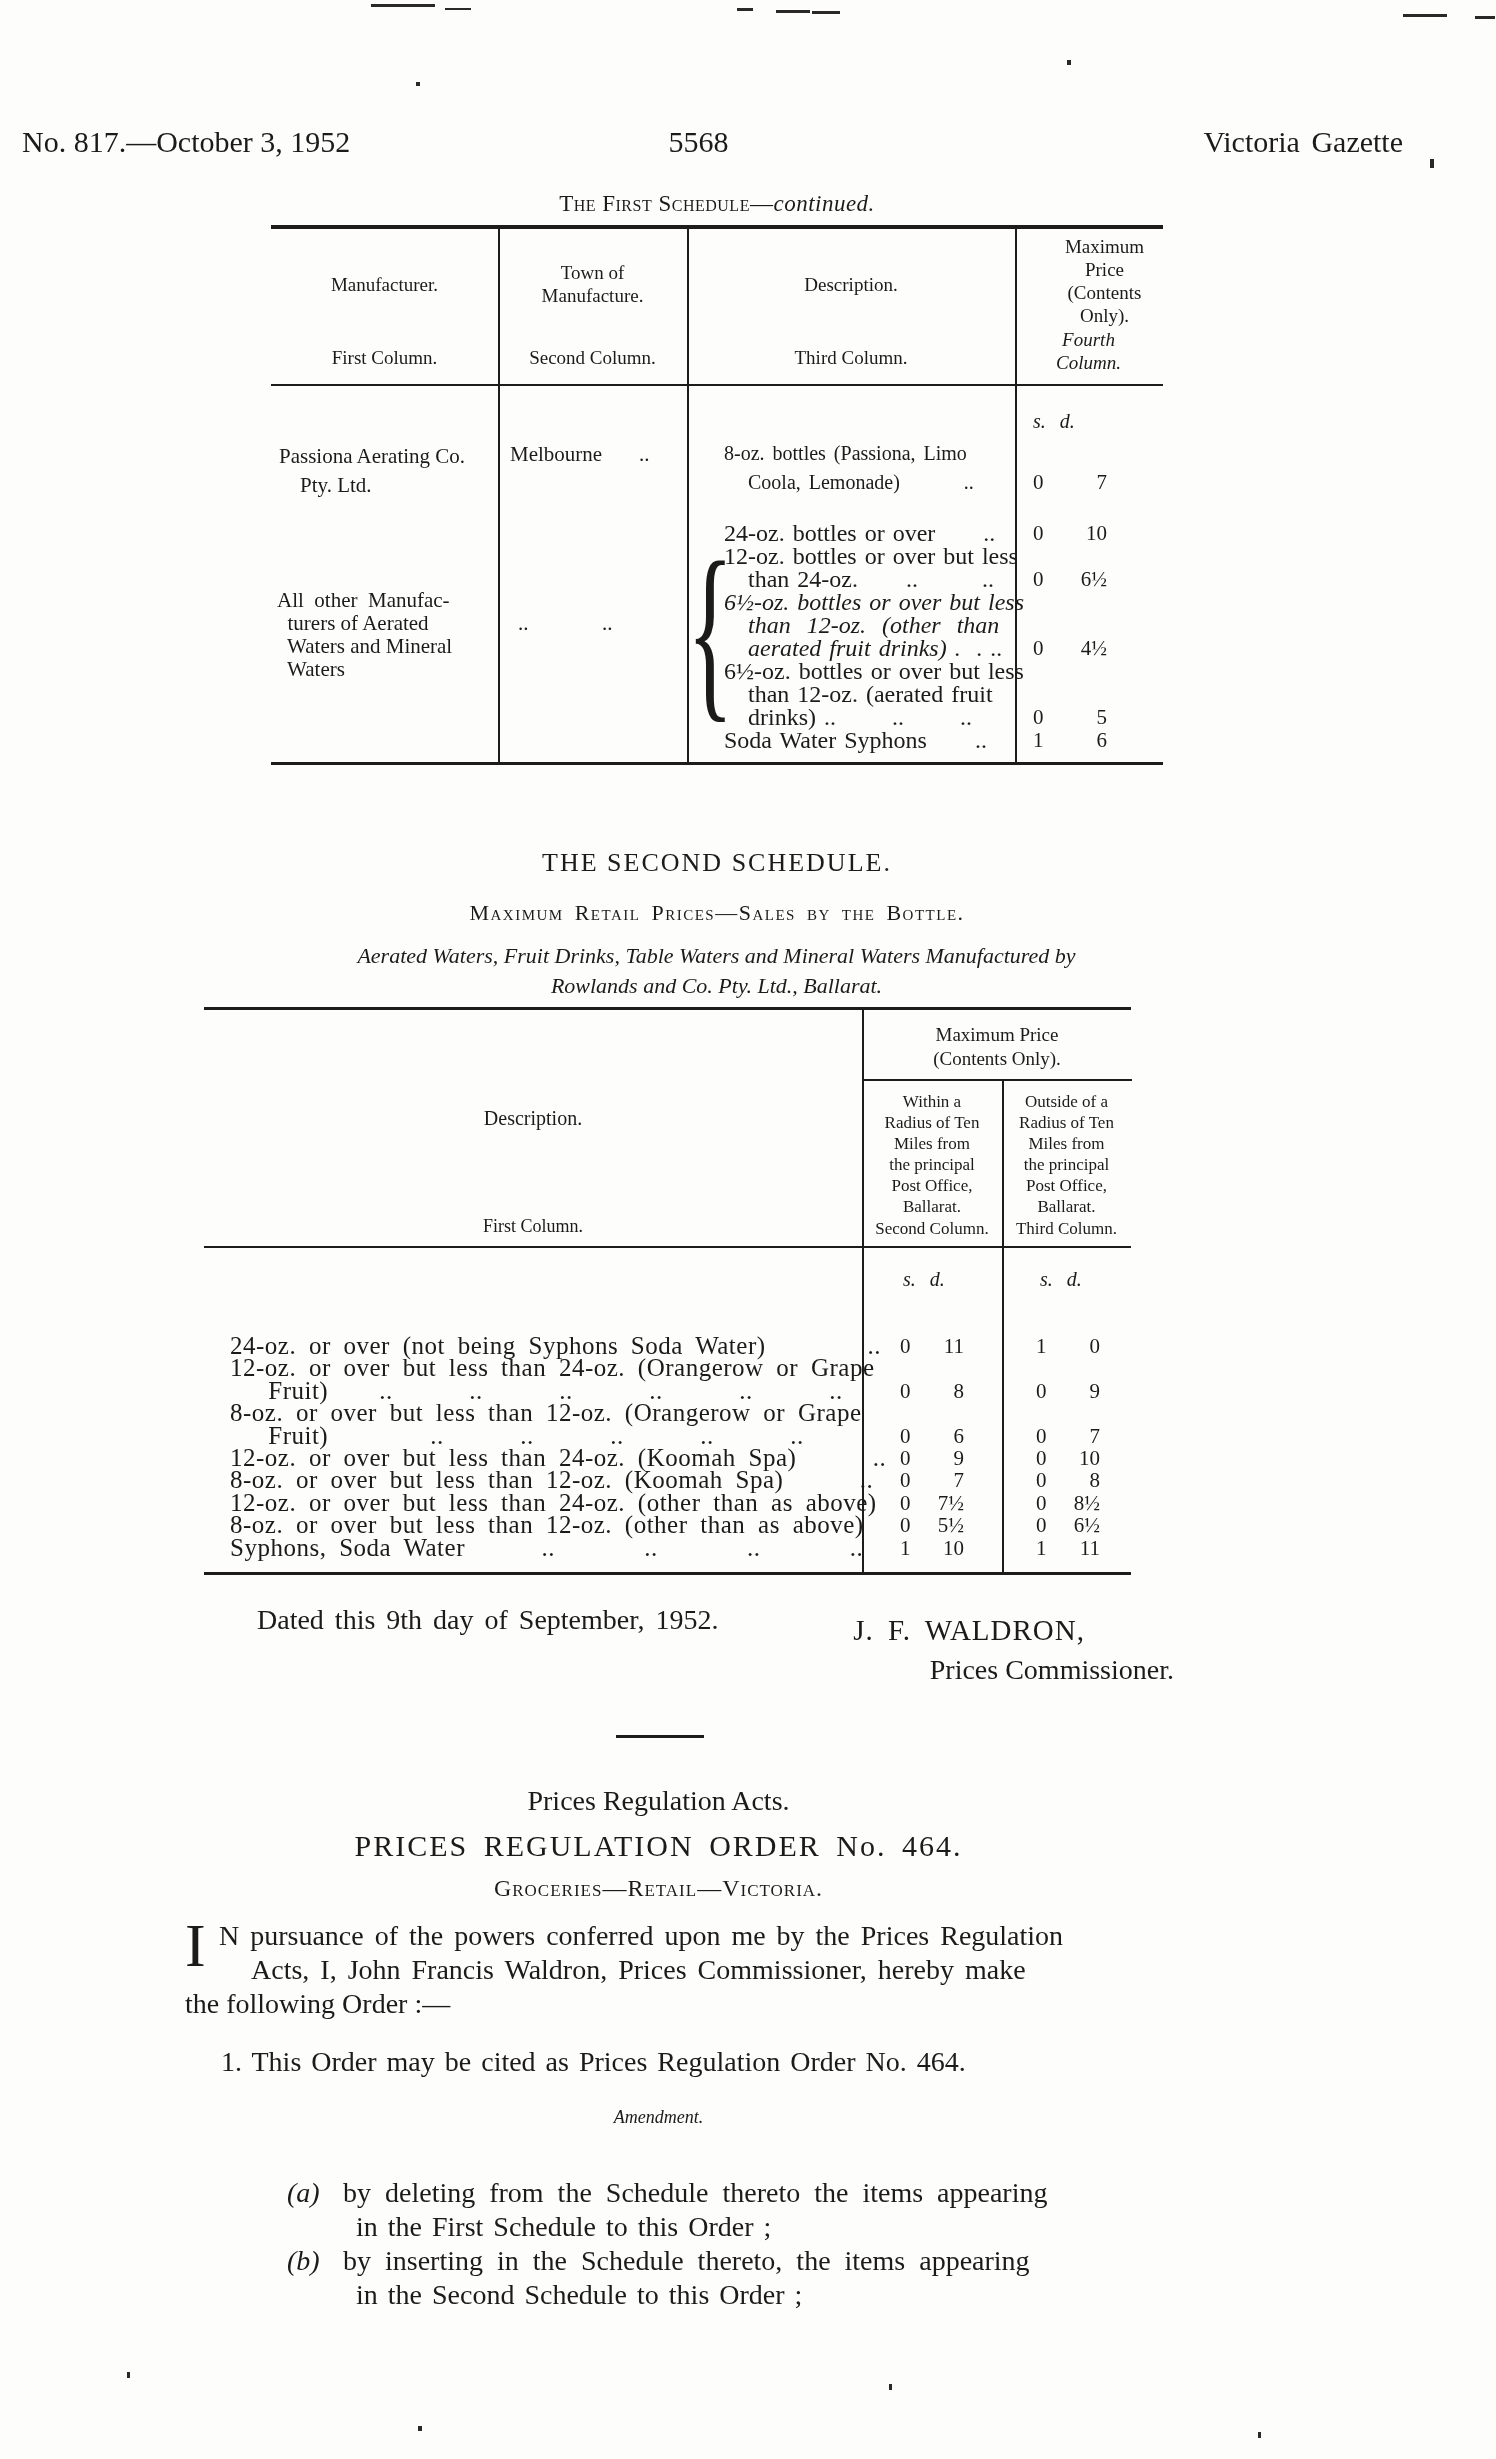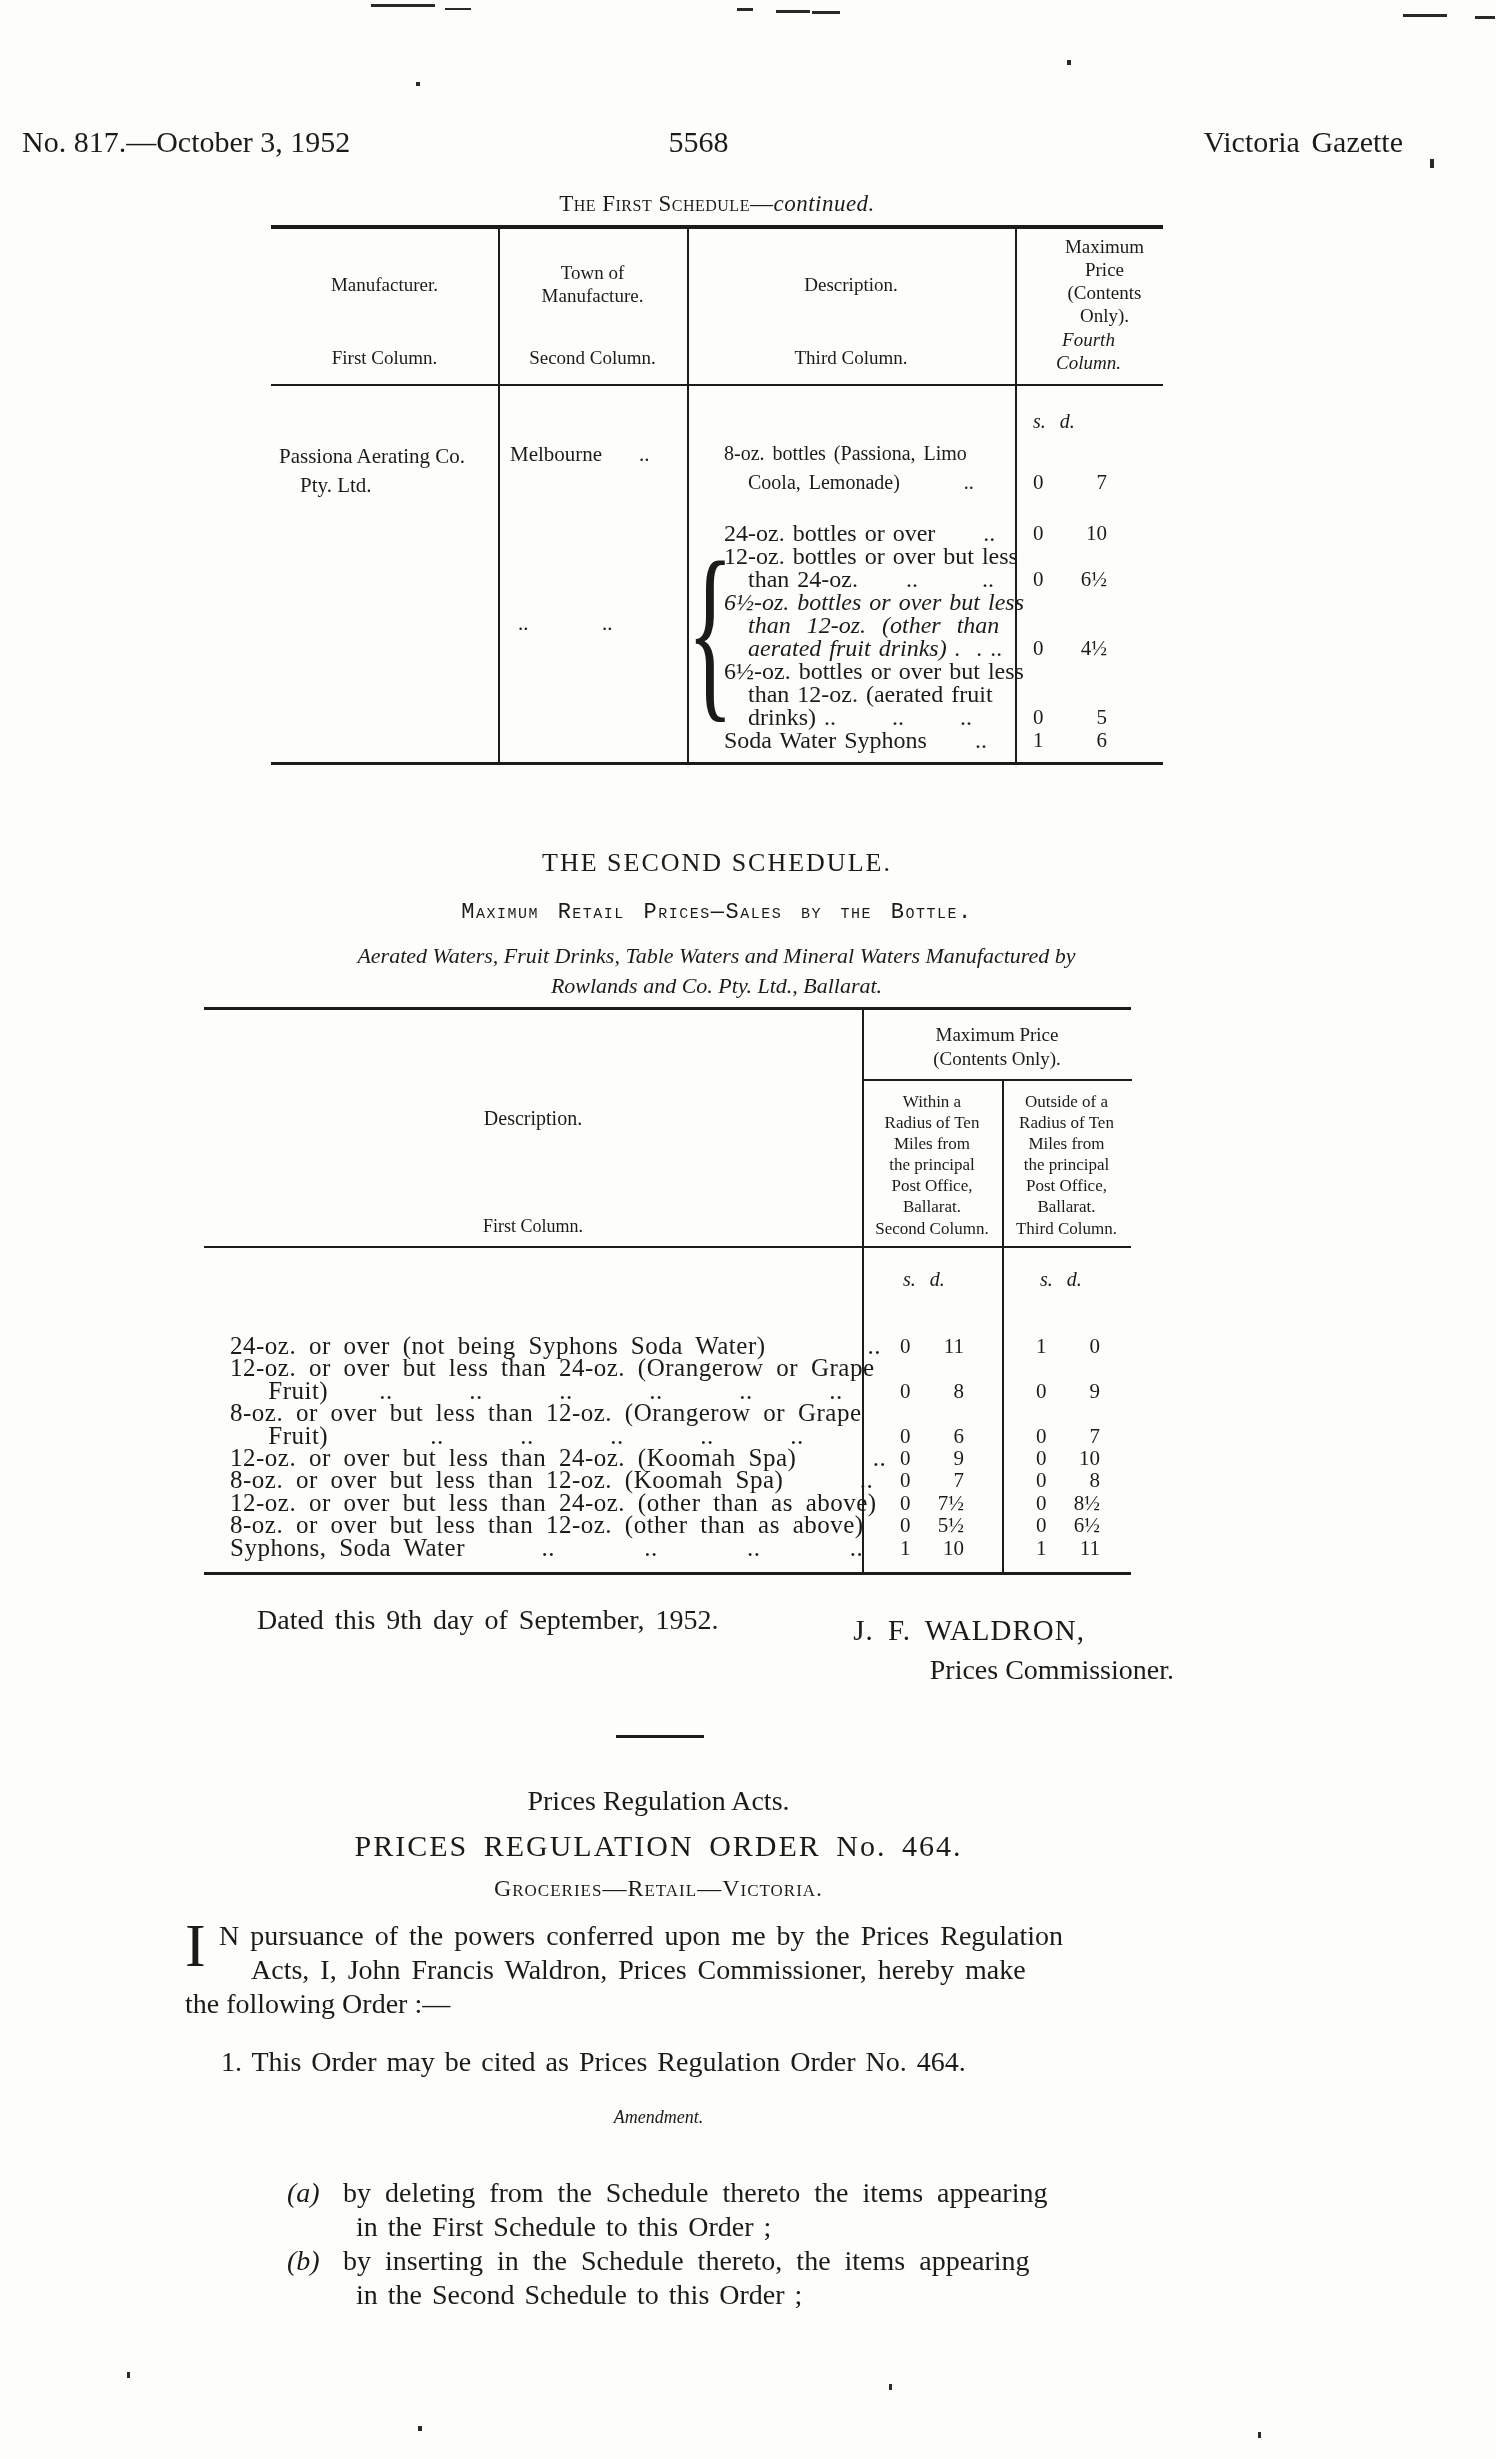--- a/index.html
+++ b/index.html
@@ -87,20 +87,24 @@
     <div class="pline">
           <span></span>
           <span></span>
         </div>
         <div class="pline">
           <span>0</span>
           <span>7</span>
         </div>
       </div>
 
+    <div class="abs pre" style="left:6px;top:364px;font-size:21px;line-height:23px;">All  other  Manufac-
+  turers of Aerated
+  Waters and Mineral
+  Waters</div>
     <div class="abs pre" style="left:247px;top:386px;font-size:21px;">..              ..</div>
     <div class="abs brace" style="left:416px;top:291px;">{</div>
     <div class="abs lh23" style="left:453px;top:297px;width:291px;font-size:24px;word-spacing:2px;">
 
     <div class="dline pre">24-oz. bottles or over      ..</div>
         <div class="dline pre">12-oz. bottles or over but less</div>
         <div class="dline pre">   than 24-oz.      ..        ..</div>
         <div class="dline pre it">6½-oz. bottles or over but less</div>
         <div class="dline pre it">   than  12-oz.  (other  than</div>
         <div class="dline pre it">   aerated fruit drinks) .  . ..</div>
@@ -148,21 +152,21 @@
           <span>5</span>
         </div>
         <div class="pline">
           <span>1</span>
           <span>6</span>
         </div>
       </div>
   </div>
 
   <div class="abs ctr" style="left:271px;top:848px;width:892px;font-size:26px;letter-spacing:2px;">THE SECOND SCHEDULE.</div>
-  <div class="abs ctr sc" style="left:271px;top:900px;width:892px;font-size:22px;letter-spacing:1.5px;word-spacing:4px;font-family:Liberation Mono, monospace;">Maximum Retail Prices—Sales by the Bottle.</div>
+  <div class="abs ctr sc" style="left:271px;top:900px;width:892px;font-size:22px;letter-spacing:1.5px;word-spacing:4px;">Maximum Retail Prices—Sales by the Bottle.</div>
   <div class="abs ctr it" style="left:221px;top:943px;width:991px;font-size:22px;">Aerated Waters, Fruit Drinks, Table Waters and Mineral Waters Manufactured by</div>
   <div class="abs ctr it" style="left:221px;top:973px;width:991px;font-size:22px;">Rowlands and Co. Pty. Ltd., Ballarat.</div>
 
   <div class="abs" style="left:204px;top:1007px;width:927px;height:568px;">
     <div class="rule" style="left:0;top:0;width:927px;height:3px;"></div>
     <div class="rule" style="left:658px;top:3px;width:2px;height:562px;"></div>
     <div class="rule" style="left:658px;top:72px;width:270px;height:2px;"></div>
     <div class="rule" style="left:798px;top:74px;width:2px;height:492px;"></div>
     <div class="rule" style="left:0;top:239px;width:927px;height:2px;"></div>
     <div class="rule" style="left:0;top:565px;width:927px;height:3px;"></div>

